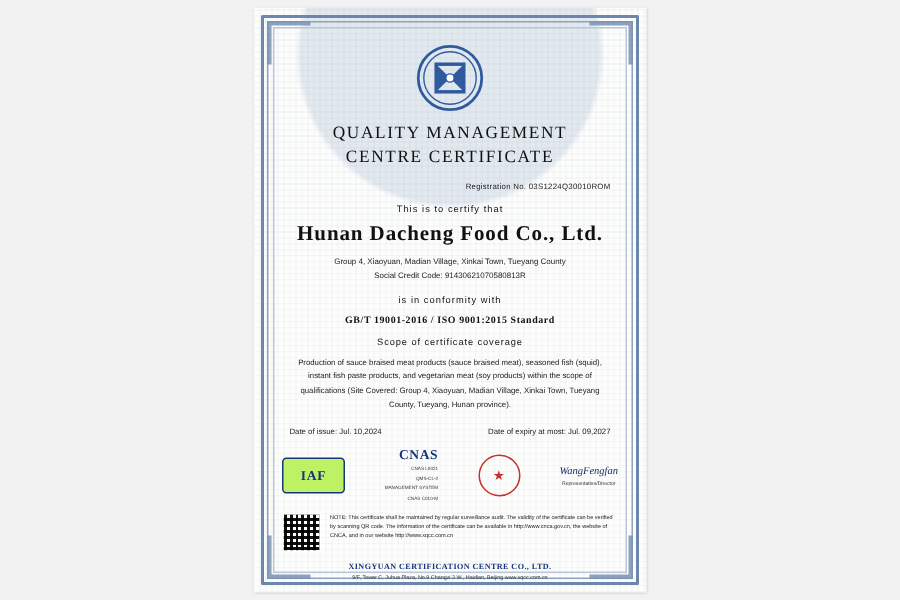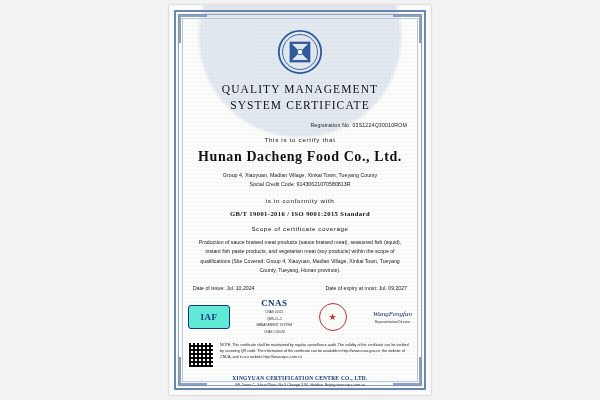--- a/index.html
+++ b/index.html
@@ -176,26 +176,26 @@
   .mark-iaf {
     width: 40px; height: 22px;
     border: 1px solid #15357e;
     border-radius: 3px;
     display: flex; align-items: center; justify-content: center;
     color: #15357e;
     font-family: "Liberation Serif", serif;
     font-weight: bold;
     font-size: 9px;
     letter-spacing: .5px;
-    background: #5eead4;
+    background: #bef264;
   }
   .mark-cnas {
     display: flex;
     flex-direction: column;
-    align-items: center;
+    align-items: flex-end;
     line-height: 1;
   }
   .cnas-word {
     color: #15357e;
     font-family: "Liberation Serif", serif;
     font-weight: bold;
     font-size: 9px;
     letter-spacing: .4px;
   }
   .cnas-sub {
@@ -296,21 +296,21 @@
         <circle cx="50" cy="50" r="46" fill="none" stroke="#2f5a9e" stroke-width="4"></circle>
         <circle cx="50" cy="50" r="38" fill="none" stroke="#2f5a9e" stroke-width="2"></circle>
         <rect x="30" y="30" width="40" height="40" fill="none" stroke="#2f5a9e" stroke-width="5"></rect>
         <path d="M30 30 L50 50 L30 70 Z" fill="#2f5a9e"></path>
         <path d="M70 30 L50 50 L70 70 Z" fill="#2f5a9e"></path>
         <circle cx="50" cy="50" r="6" fill="#ffffff" stroke="#2f5a9e" stroke-width="2"></circle>
       </svg>
 
       <div class="title">
         <div>QUALITY MANAGEMENT</div>
-        <div>SYSTEM CERTIFICATE</div>
+        <div>CENTRE CERTIFICATE</div>
       </div>
 
       <div class="reg-line">Registration No. 03S1224Q30010ROM</div>
 
       <div class="lead">This is to certify that</div>
 
       <div class="company">Hunan Dacheng Food Co., Ltd.</div>
 
       <div class="addr">
         <div>Group 4, Xiaoyuan, Madian Village, Xinkai Town, Tueyang County</div>

